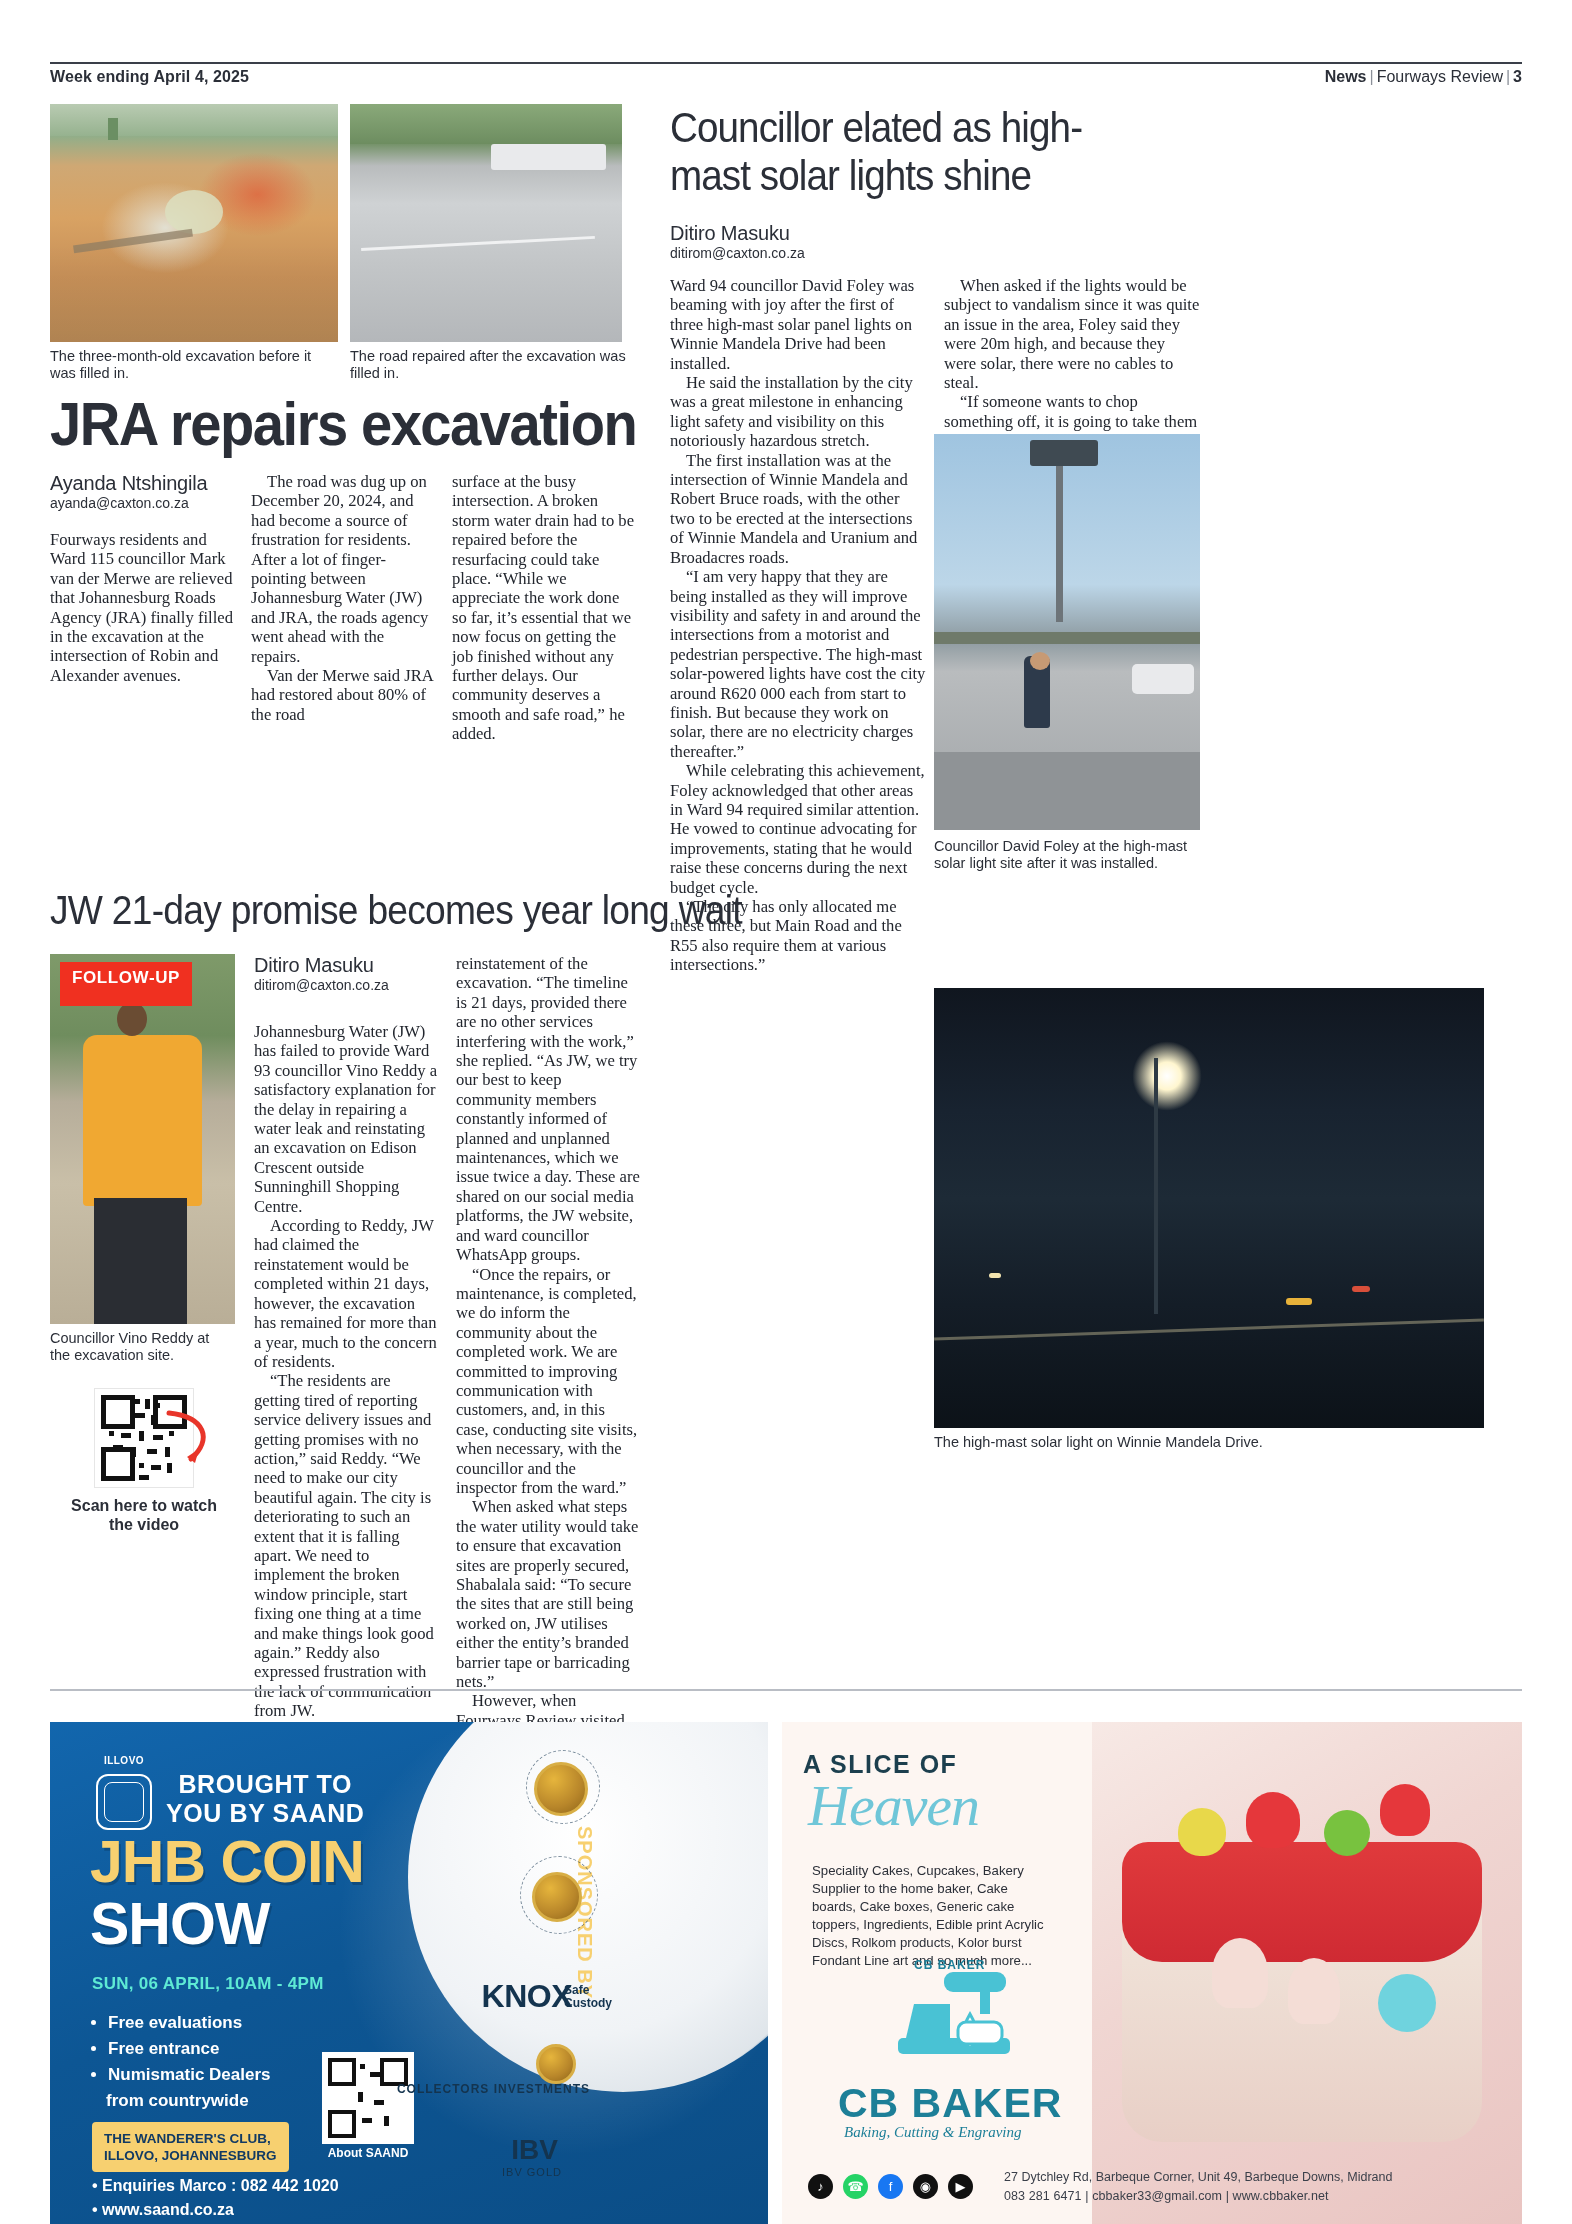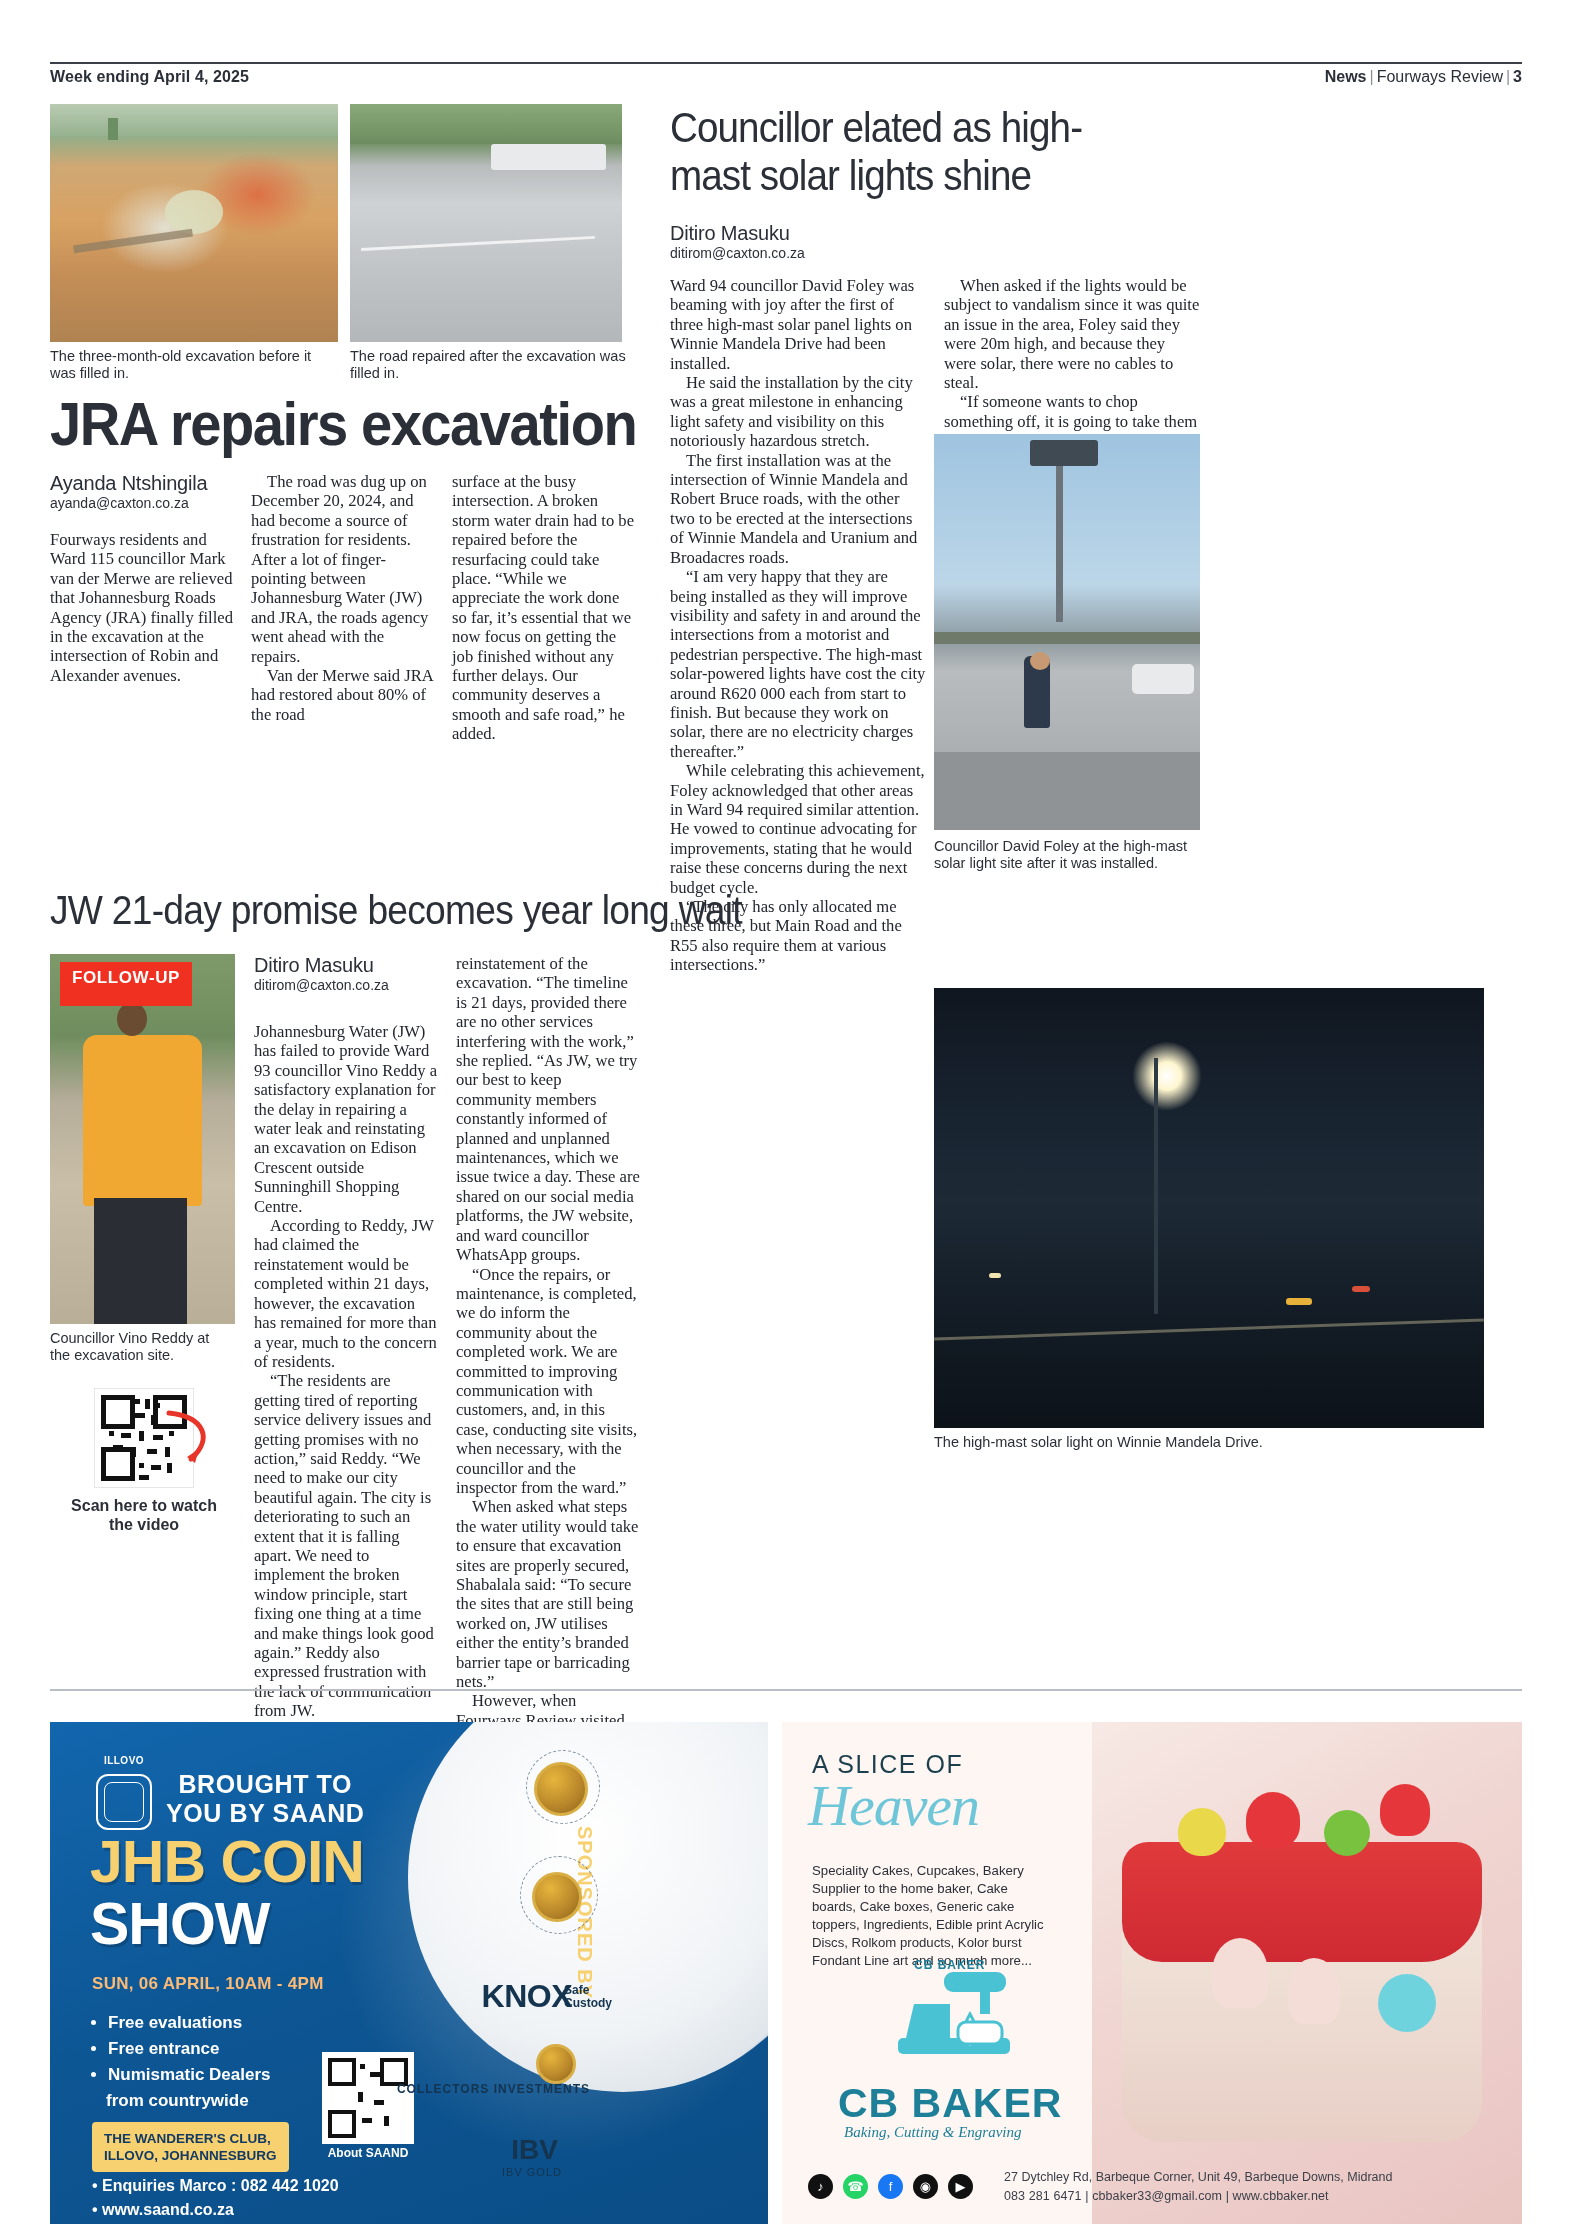--- a/index.html
+++ b/index.html
@@ -94,21 +94,21 @@
       radial-gradient(circle at 72% 40%, rgba(255,255,255,.30), rgba(255,255,255,0) 38%),
       linear-gradient(160deg,#1266ad 0%,#0d5694 45%,#0b4d86 100%);}
   .sky:before{content:"";position:absolute;right:-70px;top:-60px;width:430px;height:430px;border-radius:50%;
      background:radial-gradient(circle at 40% 40%, #ffffff 0%, #f0f3f6 55%, #dfe5ea 75%, rgba(223,229,234,0) 78%);}
   .saand-logo{position:absolute;left:46px;top:52px;width:52px;height:52px;border:2px solid #fff;border-radius:12px;}
   .saand-logo .inner{position:absolute;inset:6px;border:1.5px solid #fff;border-radius:8px;}
   .saand-word{position:absolute;left:46px;top:33px;width:56px;text-align:center;color:#fff;font-size:10px;font-weight:bold;letter-spacing:.5px;}
   .brought{position:absolute;left:116px;top:48px;color:#fff;font-weight:bold;font-size:25px;line-height:29px;letter-spacing:.6px;text-align:center;}
   .jhb{position:absolute;left:40px;top:110px;color:#f7d070;font-weight:bold;font-size:59px;line-height:60px;letter-spacing:-1px;text-shadow:2px 3px 0 rgba(0,0,0,.18);}
   .show{position:absolute;left:40px;top:172px;color:#ffffff;font-weight:bold;font-size:59px;line-height:60px;letter-spacing:-1px;text-shadow:2px 3px 0 rgba(0,0,0,.18);}
-  .datepill{position:absolute;left:42px;top:252px;color:#fdba74;font-weight:bold;font-size:17px;letter-spacing:.3px;}
+  .datepill{position:absolute;left:42px;top:252px;color:#5eead4;font-weight:bold;font-size:17px;letter-spacing:.3px;}
   .bullets{position:absolute;left:42px;top:288px;color:#fff;font-size:17px;line-height:26px;font-weight:bold;}
   .bullets li{margin:0;}
   .venue{position:absolute;left:42px;top:400px;background:#f7d070;color:#123a63;font-weight:bold;
      font-size:13.5px;line-height:17px;padding:8px 12px;border-radius:4px;}
   .enq{position:absolute;left:42px;top:452px;color:#fff;font-size:16px;line-height:24px;font-weight:bold;}
   .adqr{position:absolute;left:272px;top:330px;width:92px;height:92px;background:#fff;}
   .adqr-label{position:absolute;left:272px;top:424px;width:92px;text-align:center;color:#fff;font-size:12px;font-weight:bold;}
   .sponsor{position:absolute;right:172px;top:104px;color:#f7d070;font-weight:bold;font-size:20px;letter-spacing:1px;
      writing-mode:vertical-rl;}
   .knox{position:absolute;right:196px;top:256px;color:#14344f;font-weight:bold;font-size:32px;letter-spacing:-0.5px;}
@@ -116,21 +116,21 @@
   .collectors{position:absolute;right:178px;top:360px;color:#14344f;font-size:12px;font-weight:bold;letter-spacing:1px;}
   .ibv{position:absolute;right:210px;top:412px;color:#14344f;font-weight:bold;font-size:28px;}
   .ibvsub{position:absolute;right:206px;top:444px;color:#14344f;font-size:11px;letter-spacing:1px;}
   .coin{position:absolute;border-radius:50%;background:
       radial-gradient(circle at 35% 30%, #e6b53c, #b8862a 60%, #8d6418 100%);border:3px solid #d8ae45;}
   .coinring{position:absolute;border-radius:50%;border:1.5px dashed rgba(20,52,79,.55);}
 
   
   .cakebg{position:absolute;right:0;top:0;width:430px;height:512px;
      background:linear-gradient(150deg,#f7e9e5 0%,#f0d6d2 40%,#e9c4c1 100%);}
-  .slice{position:absolute;left:30px;top:28px;color:#1c3f4e;font-size:25px;font-weight:normal;letter-spacing:1.5px;}
+  .slice{position:absolute;left:21px;top:28px;color:#1c3f4e;font-size:25px;font-weight:bold;letter-spacing:1.5px;}
   .heaven{position:absolute;left:26px;top:50px;color:#6fc6d8;font-size:58px;font-style:italic;
      font-family:"Liberation Serif",serif;letter-spacing:-1px;}
   .adtext{position:absolute;left:30px;top:140px;width:240px;color:#2b2f38;font-size:13.2px;line-height:18px;}
   .mixer{position:absolute;left:110px;top:230px;width:130px;height:120px;}
   .cbbaker{position:absolute;left:56px;top:358px;color:#1d7f98;font-size:41px;font-weight:bold;letter-spacing:1px;}
   .cbsub{position:absolute;left:62px;top:402px;color:#1d7f98;font-size:15px;font-style:italic;font-family:"Liberation Serif",serif;}
   .socialrow{position:absolute;left:26px;top:452px;display:flex;gap:10px;align-items:center;}
   .soc{width:25px;height:25px;border-radius:50%;background:#111;display:flex;align-items:center;justify-content:center;color:#fff;font-size:13px;}
   .adfoot{position:absolute;left:222px;top:446px;width:500px;color:#3a3f49;font-size:12.5px;line-height:19px;}
   .adfoot .l2{letter-spacing:.1px;}

